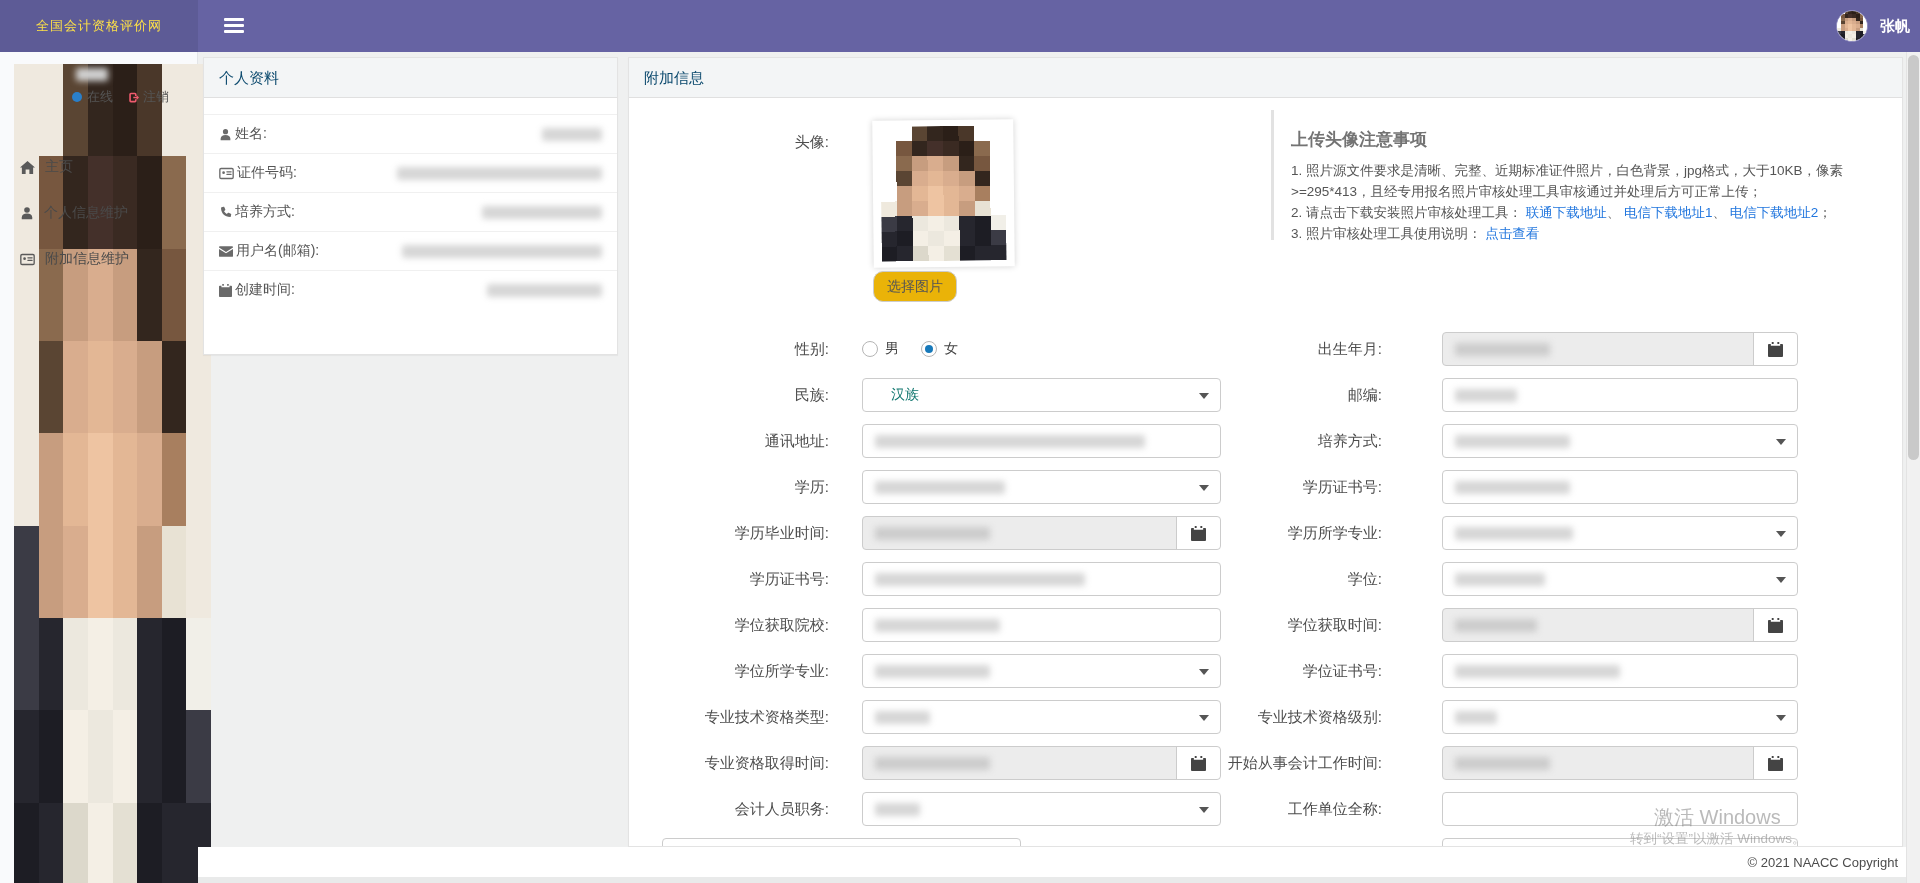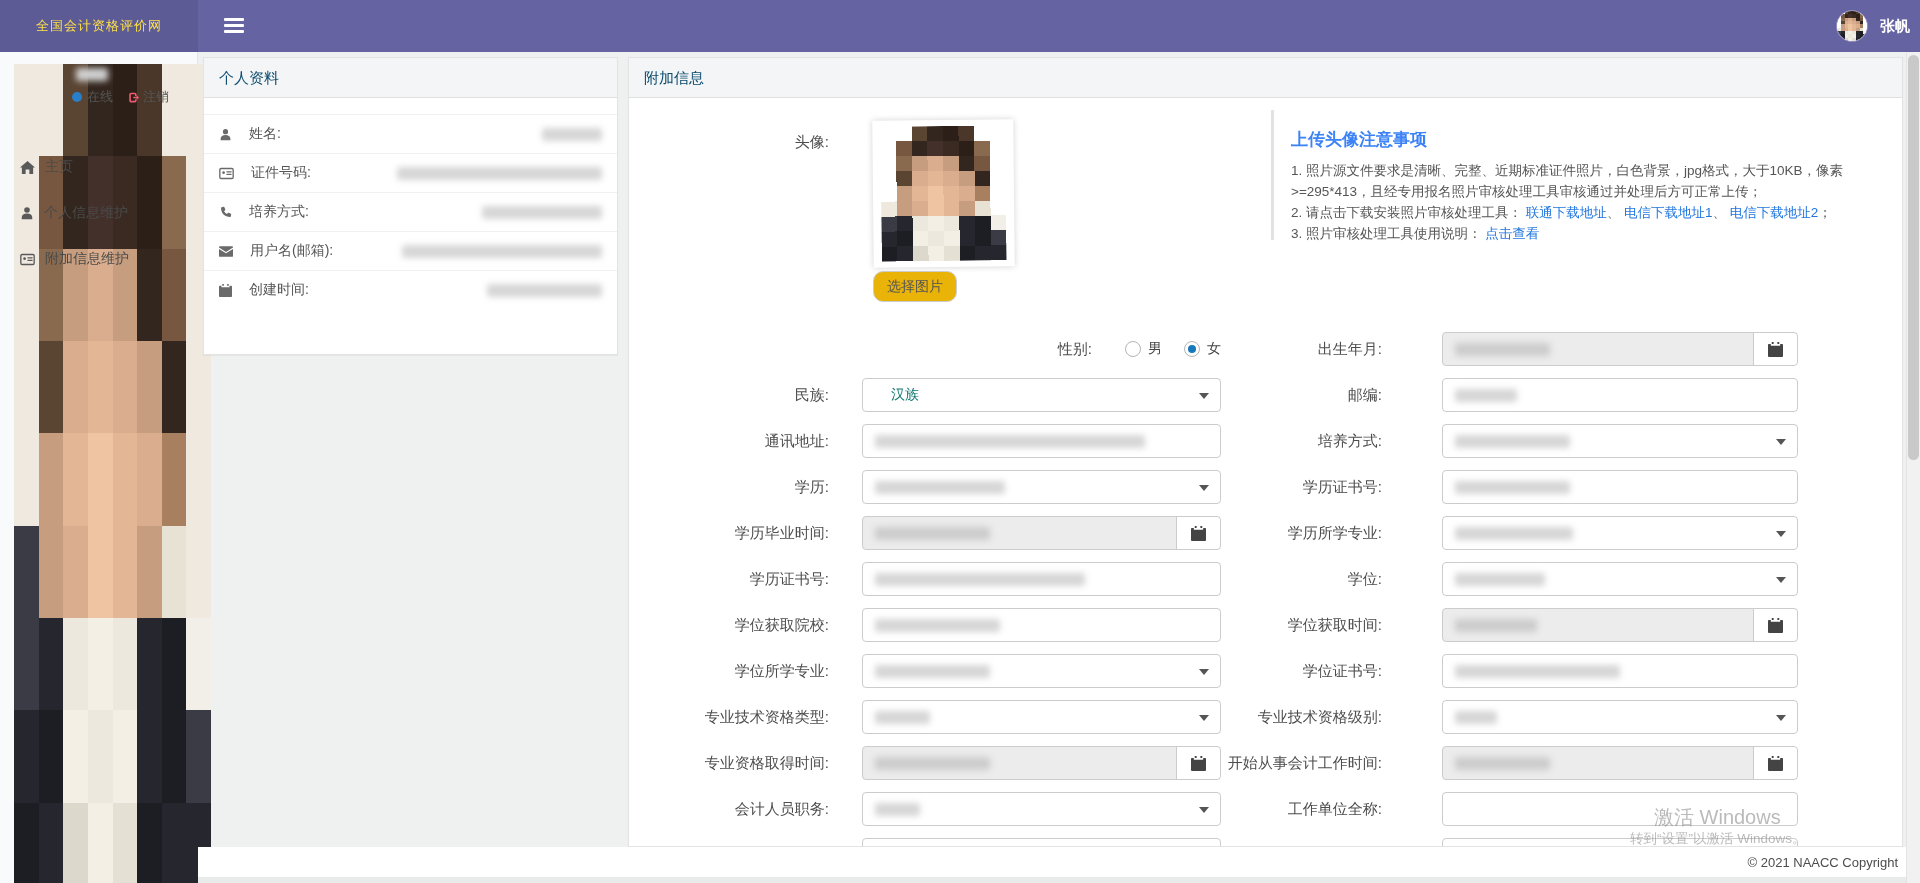--- a/index.html
+++ b/index.html
@@ -30,49 +30,49 @@
   .menu-item svg { flex:0 0 auto; }
 
   
   .panel { position:absolute; background:#fff; border:1px solid #e3e3e3; box-shadow:0 1px 1px rgba(0,0,0,.04); }
   .panel-head { height:40px; background:#f3f5f6; border-bottom:1px solid #e0e0e0;
     font-size:15px; color:#0c4a6e; line-height:40px; padding-left:15px; }
   .profile-panel { left:203px; top:57px; width:415px; height:298px; }
   .profile-body { padding-top:16px; }
   .p-row { height:39px; display:flex; align-items:center; padding:0 15px; border-top:1px solid #f0f0f0; }
   .p-row:first-child { border-top:1px solid #f0f0f0; }
-  .p-row .lbl { display:flex; align-items:center; gap:17px; font-size:14px; color:#555; }
+  .p-row .lbl { display:flex; align-items:center; gap:3px; font-size:14px; color:#555; }
   .p-row .val { margin-left:auto; }
   .p-row svg { color:#6a6a6a; }
 
   .add-panel { left:628px; top:57px; width:1275px; height:790px; overflow:hidden; }
 
   
   .rd { display:inline-block; height:13px; border-radius:2px; background:#d6d6d6; filter:blur(3px); }
   .rd.name-rd { width:32px; height:13px; background:#d0d0d0; }
 
   
   .avatar-label { position:absolute; left:0; top:75px; width:200px; text-align:right; font-size:15px; color:#4d4d4d; }
   .photo-wrap { position:absolute; left:244px; top:62px; width:141px; height:147px; background:#fff;
     box-shadow:0 0 6px rgba(0,0,0,.18); padding:6px 8px; transform:rotate(-.6deg); }
   .pixel-photo { width:100%; height:100%; overflow:hidden; }
   .choose-btn { position:absolute; left:244px; top:213px; width:84px; height:31px; background:#eab308;
     border:1px solid #ccc; border-radius:10px; font-size:14px; color:#555; cursor:pointer;
     font-family:inherit; }
   .v-divider { position:absolute; left:642px; top:52px; width:3px; height:130px; background:#e2e2e2; }
   .notice { position:absolute; left:662px; top:70px; width:578px; }
-  .notice h3 { font-size:17px; color:#3b82f6; font-weight:bold; margin-bottom:9px; }
+  .notice h3 { font-size:17px; color:#737373; font-weight:bold; margin-bottom:9px; }
   .notice p { font-size:13.5px; line-height:21px; color:#555; }
   .notice a { color:#2176de; text-decoration:none; cursor:pointer; }
 
   
   .form-col { position:absolute; display:flex; flex-direction:column; gap:12px; }
   .col-left  { left:0;   top:274px; }
   .col-right { left:553px; top:274px; }
-  .f-row { display:flex; align-items:center; height:34px;justify-content:flex-end; }
+  .f-row { display:flex; align-items:center; height:34px; }
   .f-row .f-lbl { width:200px; text-align:right; font-size:15px; color:#4d4d4d; flex:0 0 auto; }
   .col-left  .f-row .ctl { margin-left:33px; width:359px; }
   .col-right .f-row .ctl { margin-left:60px; width:356px; }
   .ctl { position:relative; height:34px; border:1px solid #ccc; border-radius:4px; background:#fff;
     display:flex; align-items:center; }
   .ctl .rd { margin-left:12px; }
   .ctl.sel { cursor:pointer; }
   .ctl.sel .caret { position:absolute; right:11px; top:14px; width:0; height:0;
     border-left:5px solid transparent; border-right:5px solid transparent; border-top:6px solid #555; }
   .ctl.sel .sel-text { margin-left:28px; font-size:14px; color:#0f766e; }

